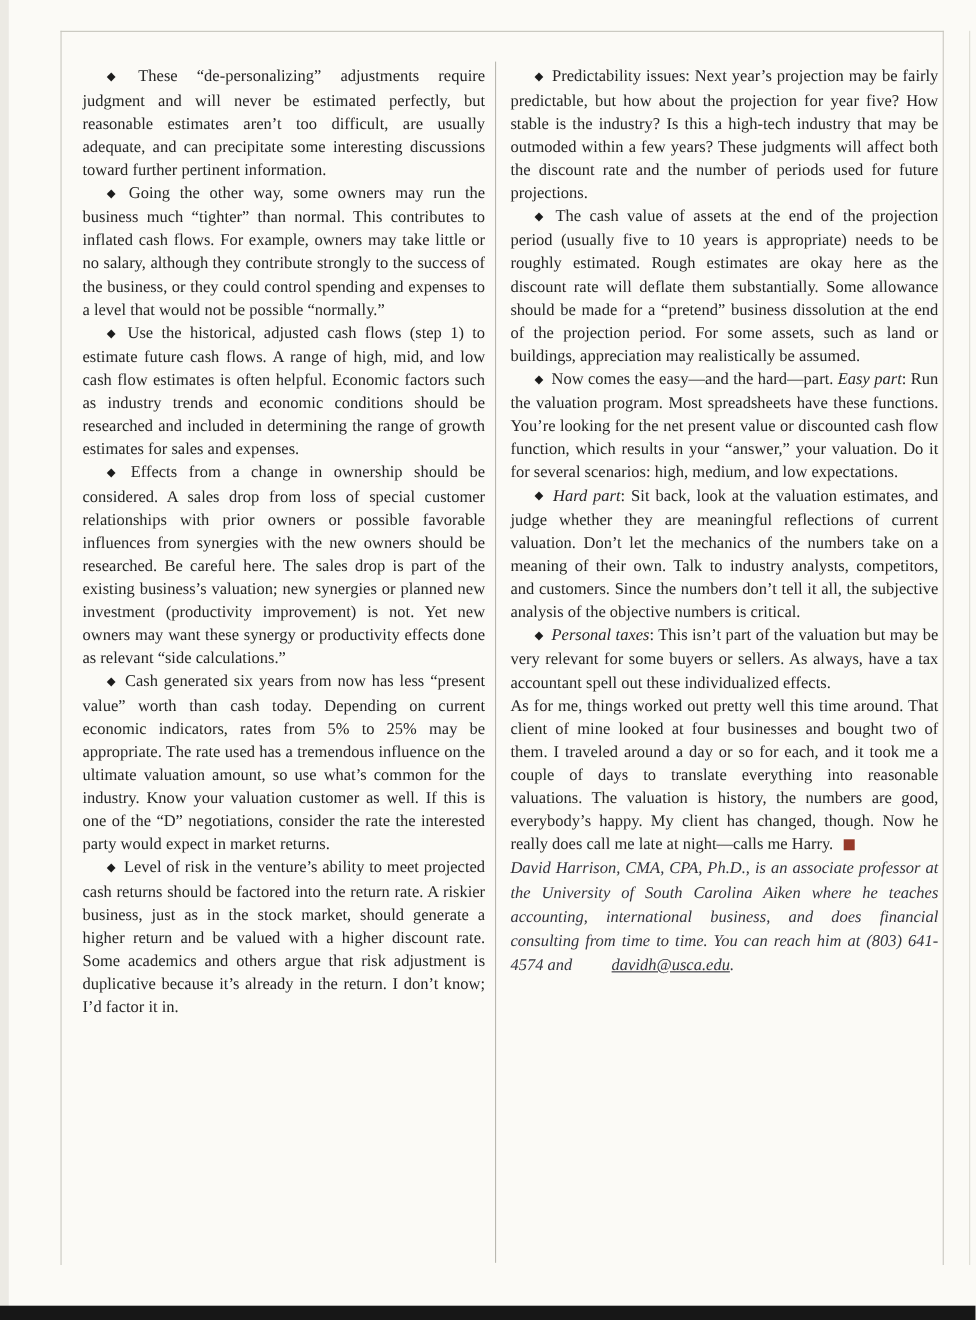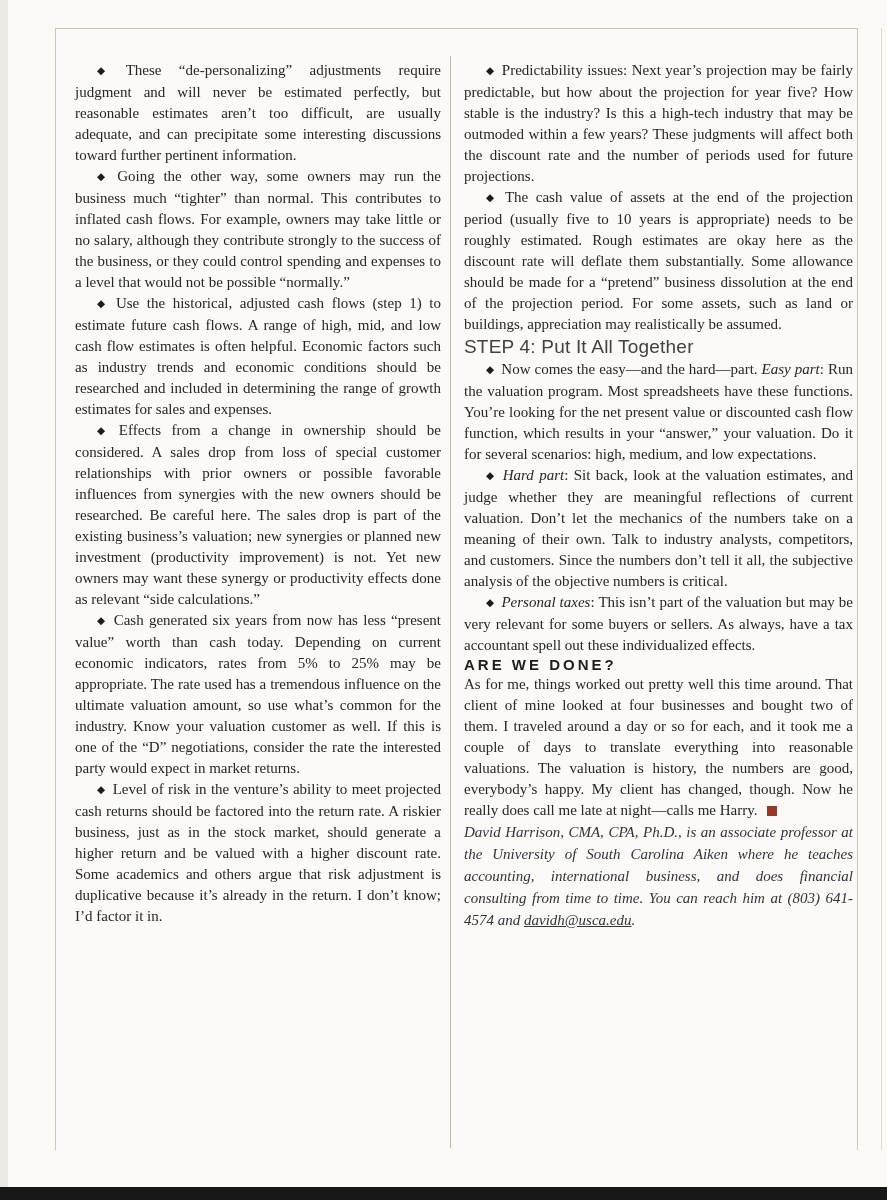--- a/index.html
+++ b/index.html
@@ -65,20 +65,21 @@
   .bio {
     margin-top: 17px;
     font-style: italic;
     font-size: 15px; line-height: 22px;
     color: #33333d;
   }
   .bio a {
     color: #33333d;
     text-decoration: underline;
     cursor: pointer;
+    margin-left: 32px;
   }
   .footer {
     position: absolute; left: 38px; top: 1158px;
     font-family: "Liberation Sans", sans-serif;
     font-size: 13px;
     color: #222;
     display: flex; align-items: baseline; margin-top: 29px;
   }
   .footer .pagenum { font-weight: bold; letter-spacing: 1px; }
   .footer .mag { margin-left: 37px; letter-spacing: 2.2px; font-size: 12.5px; color: #3a3a3a; text-align: center; }
@@ -109,27 +110,25 @@
   <p class="bullet"><span class="diamond">◆</span><span>Effects from a change in ownership should be considered. A sales drop from loss of special customer relationships with prior owners or possible favorable influences from synergies with the new owners should be researched. Be careful here. The sales drop is part of the existing business’s valuation; new synergies or planned new investment (productivity improvement) is not. Yet new owners may want these synergy or productivity effects done as relevant “side calculations.”</span></p>
 
   <p class="bullet"><span class="diamond">◆</span><span>Cash generated six years from now has less “present value” worth than cash today. Depending on current economic indicators, rates from 5% to 25% may be appropriate. The rate used has a tremendous influence on the ultimate valuation amount, so use what’s common for the industry. Know your valuation customer as well. If this is one of the “D” negotiations, consider the rate the interested party would expect in market returns.</span></p>
   <p class="bullet"><span class="diamond">◆</span><span>Level of risk in the venture’s ability to meet projected cash returns should be factored into the return rate. A riskier business, just as in the stock market, should generate a higher return and be valued with a higher discount rate. Some academics and others argue that risk adjustment is duplicative because it’s already in the return. I don’t know; I’d factor it in.</span></p>
 </div>
 
 <div class="col col-right">
   <p class="bullet"><span class="diamond">◆</span><span>Predictability issues: Next year’s projection may be fairly predictable, but how about the projection for year five? How stable is the industry? Is this a high-tech industry that may be outmoded within a few years? These judgments will affect both the discount rate and the number of periods used for future projections.</span></p>
   <p class="bullet"><span class="diamond">◆</span><span>The cash value of assets at the end of the projection period (usually five to 10 years is appropriate) needs to be roughly estimated. Rough estimates are okay here as the discount rate will deflate them substantially. Some allowance should be made for a “pretend” business dissolution at the end of the projection period. For some assets, such as land or buildings, appreciation may realistically be assumed.</span></p>
 
-  <p class="step-heading">STEP 4: Put It All Together</p>
 
   <p class="bullet"><span class="diamond">◆</span><span>Now comes the easy—and the hard—part. </span><em>Easy part</em><span>: Run the valuation program. Most spreadsheets have these functions. You’re looking for the net present value or discounted cash flow function, which results in your “answer,” your valuation. Do it for several scenarios: high, medium, and low expectations.</span></p>
   <p class="bullet"><span class="diamond">◆</span><span></span><em>Hard part</em><span>: Sit back, look at the valuation estimates, and judge whether they are meaningful reflections of current valuation. Don’t let the mechanics of the numbers take on a meaning of their own. Talk to industry analysts, competitors, and customers. Since the numbers don’t tell it all, the subjective analysis of the objective numbers is critical.</span></p>
   <p class="bullet"><span class="diamond">◆</span><span></span><em>Personal taxes</em><span>: This isn’t part of the valuation but may be very relevant for some buyers or sellers. As always, have a tax accountant spell out these individualized effects.</span></p>
 
-  <p class="awd-heading">ARE WE DONE?</p>
   <p><span>As for me, things worked out pretty well this time around. That client of mine looked at four businesses and bought two of them. I traveled around a day or so for each, and it took me a couple of days to translate everything into reasonable valuations. The valuation is history, the numbers are good, everybody’s happy. My client has changed, though. Now he really does call me late at night—calls me Harry.</span><span class="end-mark"></span></p>
 
   <p class="bio"><span>David Harrison, CMA, CPA, Ph.D., is an associate professor at the University of South Carolina Aiken where he teaches accounting, international business, and does financial consulting from time to time. You can reach him at (803) 641-4574 and </span><a>davidh@usca.edu</a><span>.</span></p>
 </div>
 
 <div class="footer">
   <span class="pagenum">48</span>
   <span class="mag">STRATEGIC FINANCE</span>
   <span class="sep">|</span>
   <span class="issue">February 2003</span>

